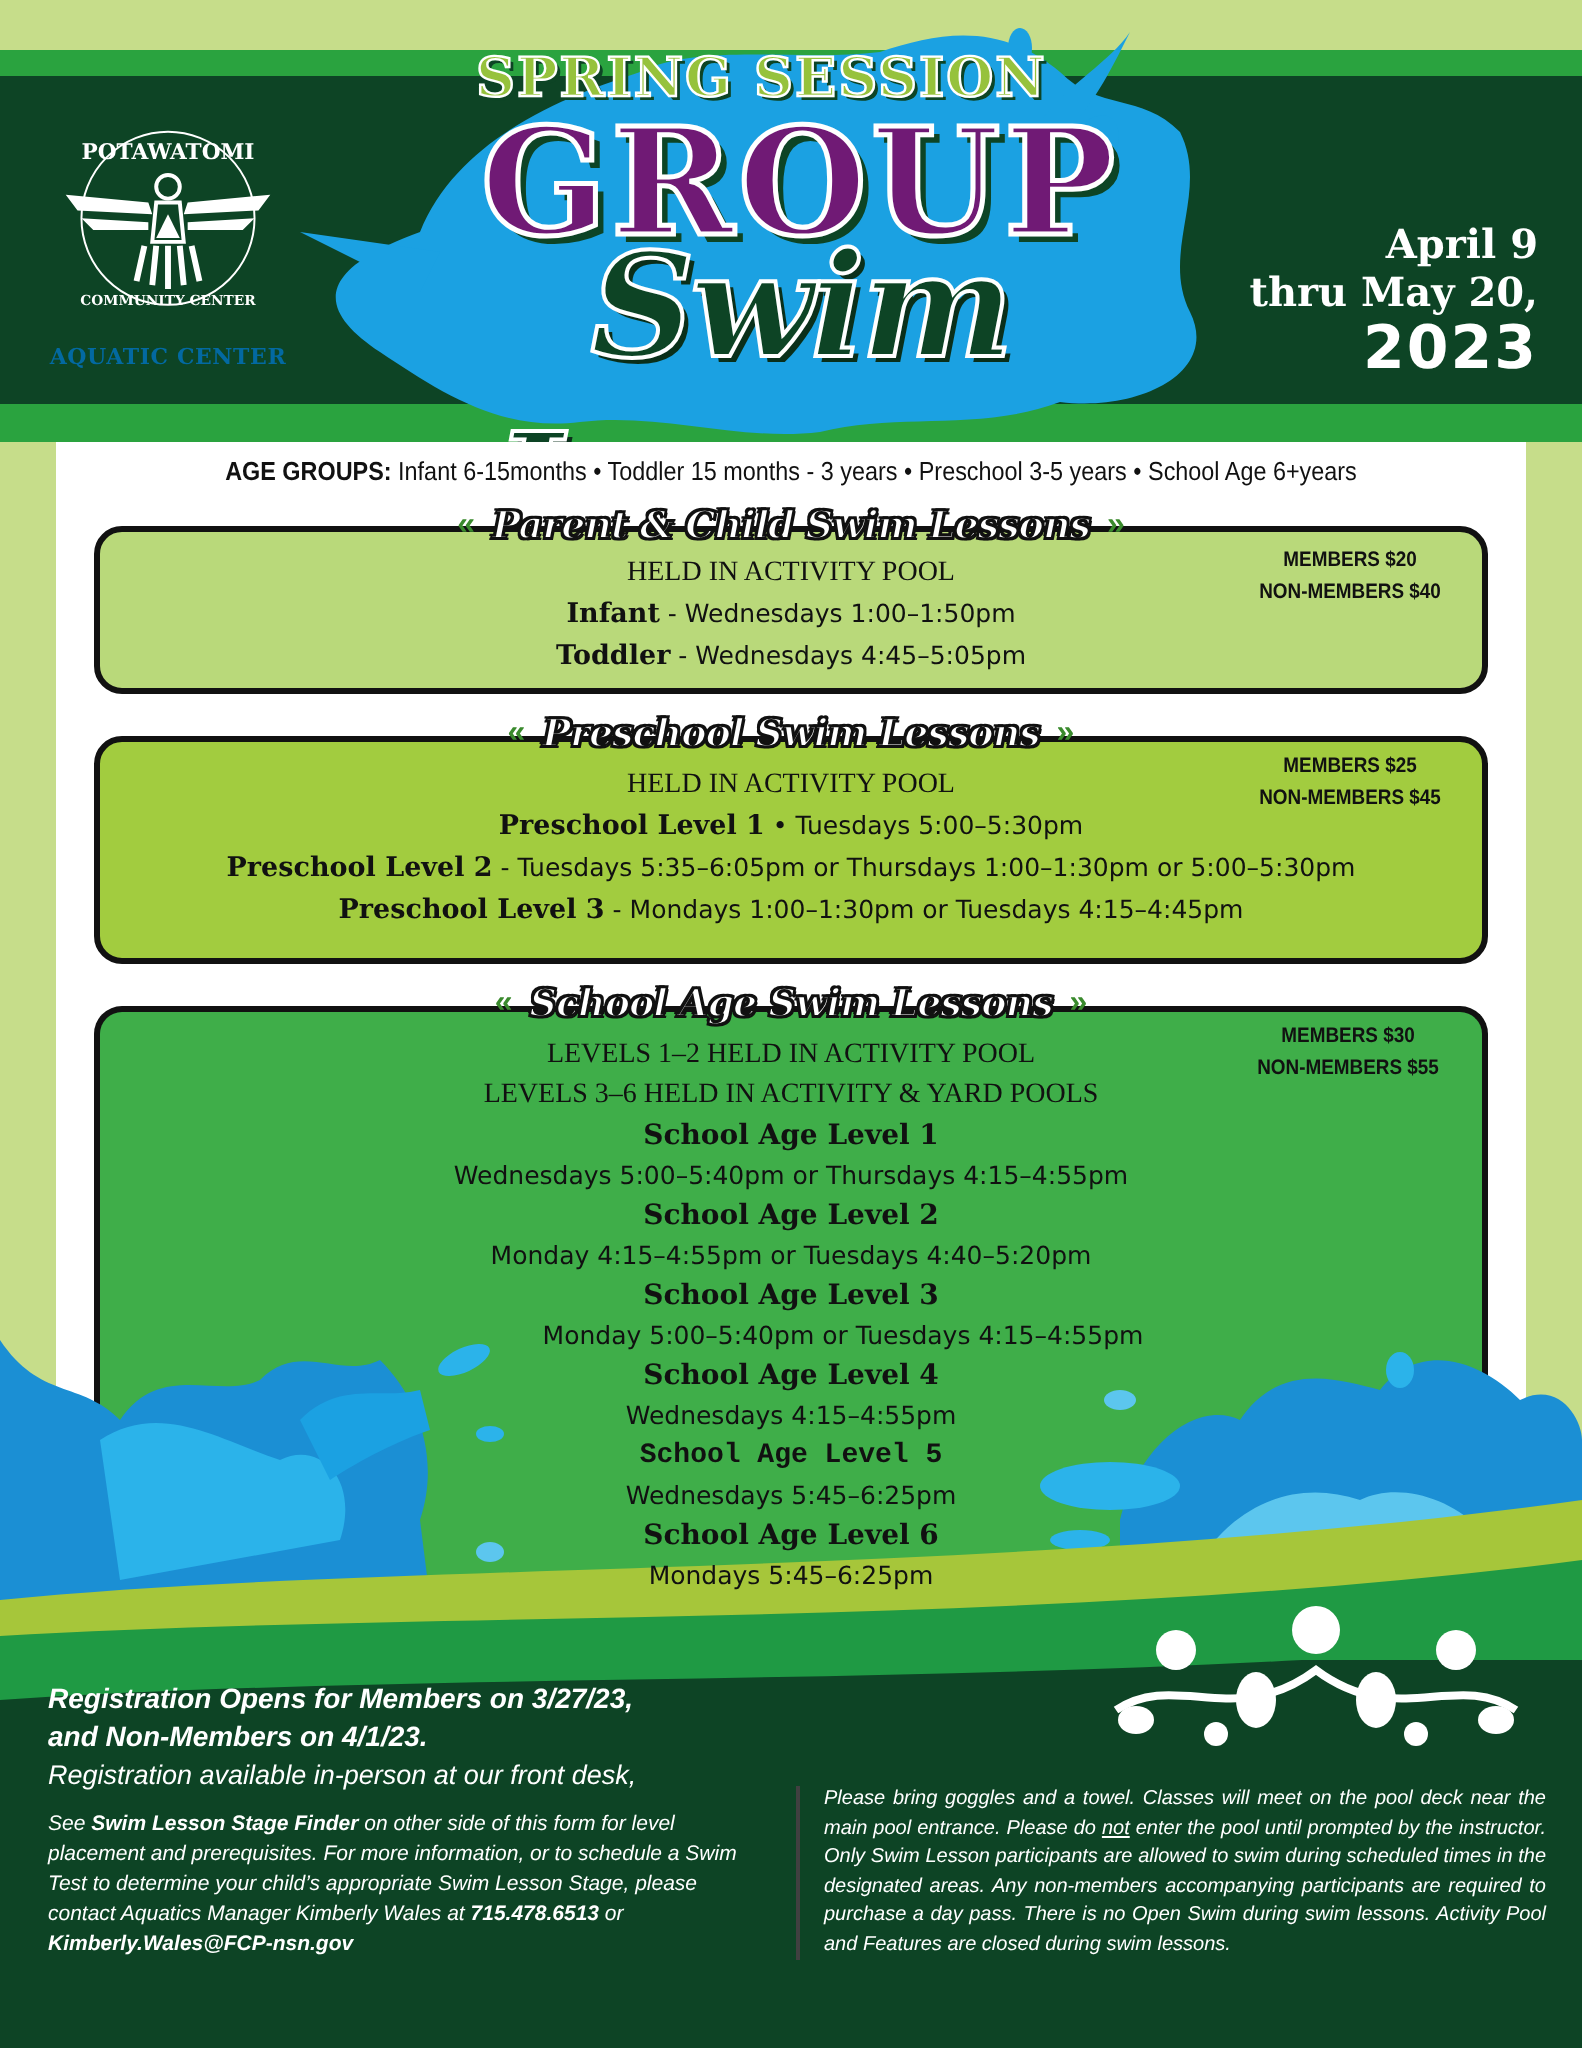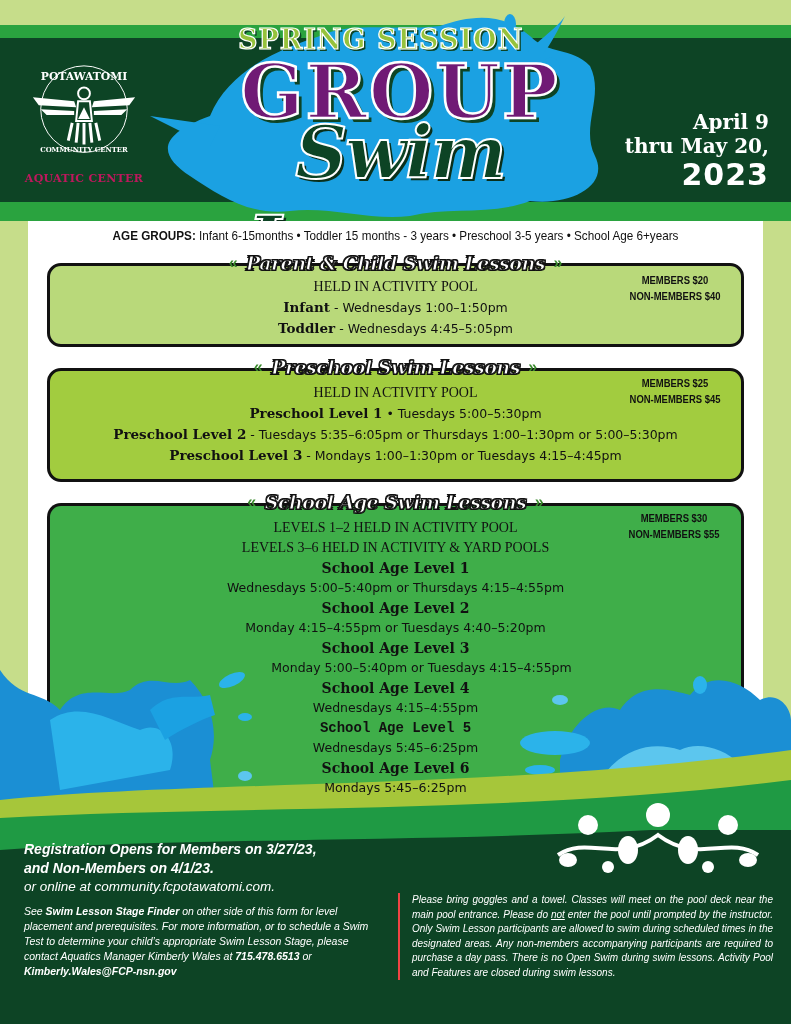--- a/index.html
+++ b/index.html
@@ -17,21 +17,21 @@
   }
   .hdr-dark {
     position: absolute; left: 0; top: 38px; width: 791px; height: 164px;
     background: #0d4425;
   }
   .splash-top {
     position: absolute; left: 150px; top: 6px; width: 460px; height: 215px;
   }
   .logo {
     position: absolute; left: 22px; top: 58px; width: 124px; height: 130px;
-    color: #be185d; text-align: center;
+    color: #0369a1; text-align: center;
   }
   .logo svg { width: 118px; height: 118px; }
   .logo-sub {
     position: absolute; left: 0; width: 124px; top: 114px;
     font-family: "DejaVu Serif", serif; font-weight: bold; font-size: 11px; letter-spacing: 0.3px;
   }
   .title-spring {
     position: absolute; left: 238px; top: 24px; width: 320px; text-align: left;
     font-family: "DejaVu Serif", serif; font-weight: bold; font-size: 27px;
     color: #96c23c; letter-spacing: 1px;
@@ -116,21 +116,21 @@
   .reg {
     position: absolute; left: 24px; top: 840px; width: 345px; color: #fff; z-index: 6;
     font-style: italic;
   }
   .reg .h { font-weight: bold; font-size: 14px; line-height: 19px; }
   .reg .s { font-size: 13.5px; line-height: 18px; margin-top: 1px; }
   .reg .p { font-size: 10.5px; line-height: 15px; margin-top: 8px; }
   .reg b { font-weight: bold; }
   .notes {
     position: absolute; left: 398px; top: 893px; width: 375px; color: #fff; z-index: 6;
-    border-left: 2px solid #ef4444; padding-left: 12px;
+    border-left: 2px solid #404040; padding-left: 12px;
     font-style: italic; font-size: 10px; line-height: 14.5px; text-align: justify;
   }
   .notes u { text-decoration: underline; }
   .ornament { position: absolute; left: 548px; top: 795px; width: 220px; height: 80px; z-index: 7; }
 </style>
 </head>
 <body>
 
 <div class="hdr-band"></div>
 <div class="hdr-dark"></div>
@@ -271,21 +271,21 @@
   <ellipse cx="140" cy="55" rx="10" ry="14" fill="#fff"></ellipse>
   <ellipse cx="20" cy="65" rx="9" ry="7" fill="#fff"></ellipse>
   <ellipse cx="200" cy="65" rx="9" ry="7" fill="#fff"></ellipse>
   <ellipse cx="60" cy="72" rx="6" ry="6" fill="#fff"></ellipse>
   <ellipse cx="160" cy="72" rx="6" ry="6" fill="#fff"></ellipse>
 </svg>
 
 <div class="reg">
   <div class="h">Registration Opens for Members on 3/27/23,</div>
   <div class="h">and Non-Members on 4/1/23.</div>
-  <div class="s" style="margin-top:0;">or online at community.fcpotawatomi.com.</div>
+  <div class="s">Registration available in-person at our front desk,</div>
   <div class="p">
     <span>See </span><b>Swim Lesson Stage Finder</b><span> on other side of this form for level placement and prerequisites. For more information, or to schedule a Swim Test to determine your child’s appropriate Swim Lesson Stage, please contact Aquatics Manager Kimberly Wales at </span><b>715.478.6513</b><span> or </span><b>Kimberly.Wales@FCP-nsn.gov</b>
   </div>
 </div>
 
 <div class="notes">
   <span>Please bring goggles and a towel. Classes will meet on the pool deck near the main pool entrance. Please do </span><u>not</u><span> enter the pool until prompted by the instructor. Only Swim Lesson participants are allowed to swim during scheduled times in the designated areas. Any non-members accompanying participants are required to purchase a day pass. There is no Open Swim during swim lessons. Activity Pool and Features are closed during swim lessons.</span>
 </div>
 
 </body></html>

